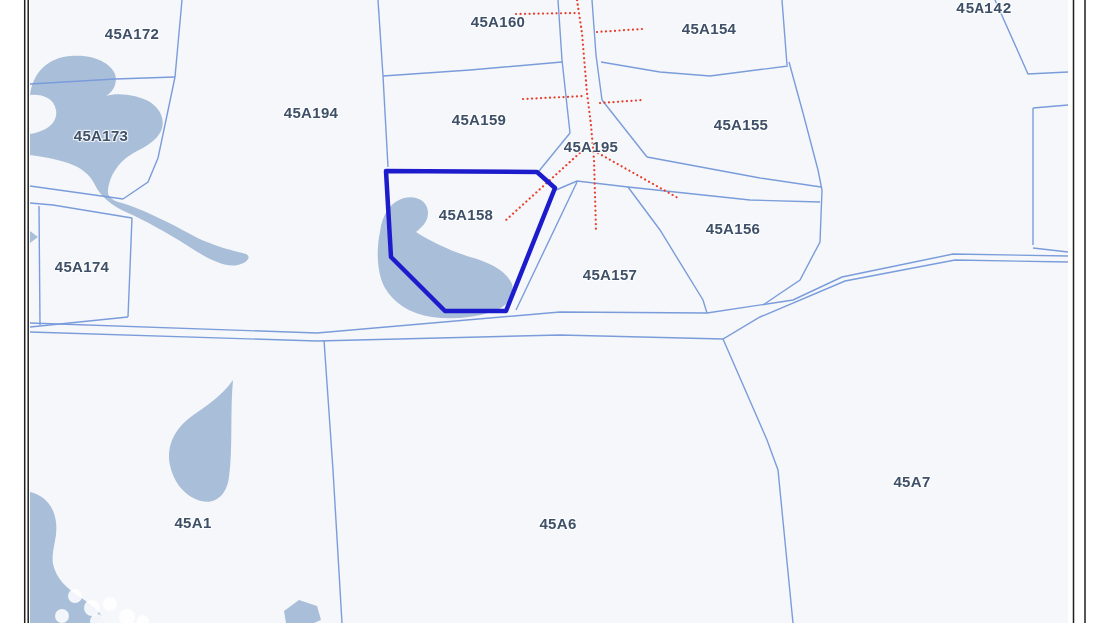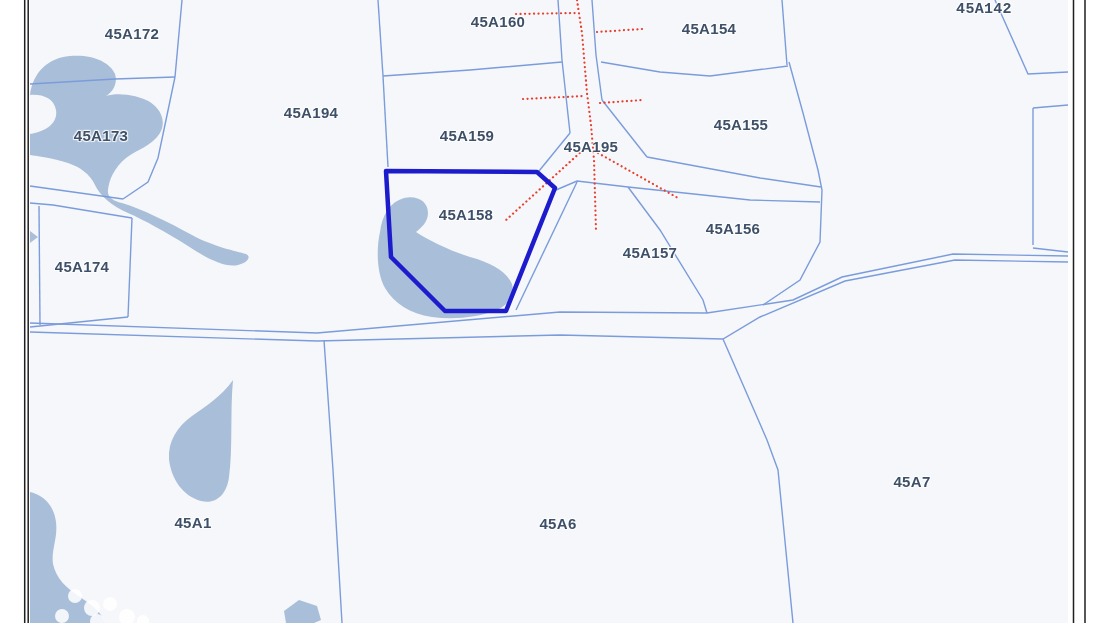--- a/index.html
+++ b/index.html
@@ -110,25 +110,25 @@
       <line class="frame" x1="1085" y1="0" x2="1085" y2="623"></line>
     </g>
   </svg>
 
   <div id="labels">
       <div class="plabel" style="left: 108px; top: 33px; margin-left: 24px;">45A172</div>
       <div class="plabel" style="left: 101px; top: 135px;">45A173</div>
       <div class="plabel" style="left: 82px; top: 266px;">45A174</div>
       <div class="plabel" style="left: 311px; top: 112px;">45A194</div>
       <div class="plabel" style="left: 498px; top: 21px;">45A160</div>
-      <div class="plabel" style="left: 467px; top: 119px; margin-top: 16px;">45A159</div>
+      <div class="plabel" style="left: 479px; top: 119px;">45A159</div>
       <div class="plabel" style="left: 689px; top: 28px; margin-left: 20px;">45A154</div>
       <div class="plabel" style="left: 741px; top: 124px;">45A155</div>
       <div class="plabel" style="left: 591px; top: 146px;">45A195</div>
       <div class="plabel" style="left: 466px; top: 214px;">45A158</div>
-      <div class="plabel" style="left: 610px; top: 252px; margin-left: 40px;">45A157</div>
+      <div class="plabel" style="left: 610px; top: 274px;">45A157</div>
       <div class="plabel" style="left: 733px; top: 228px;">45A156</div>
       <div class="plabel" style="left: 984px; top: 9px; font-family: Liberation Mono, monospace;">45A142</div>
       <div class="plabel" style="left: 193px; top: 522px;">45A1</div>
       <div class="plabel" style="left: 558px; top: 523px;">45A6</div>
       <div class="plabel" style="left: 912px; top: 481px;">45A7</div>
     </div>
 </div>
 
 </body></html>

